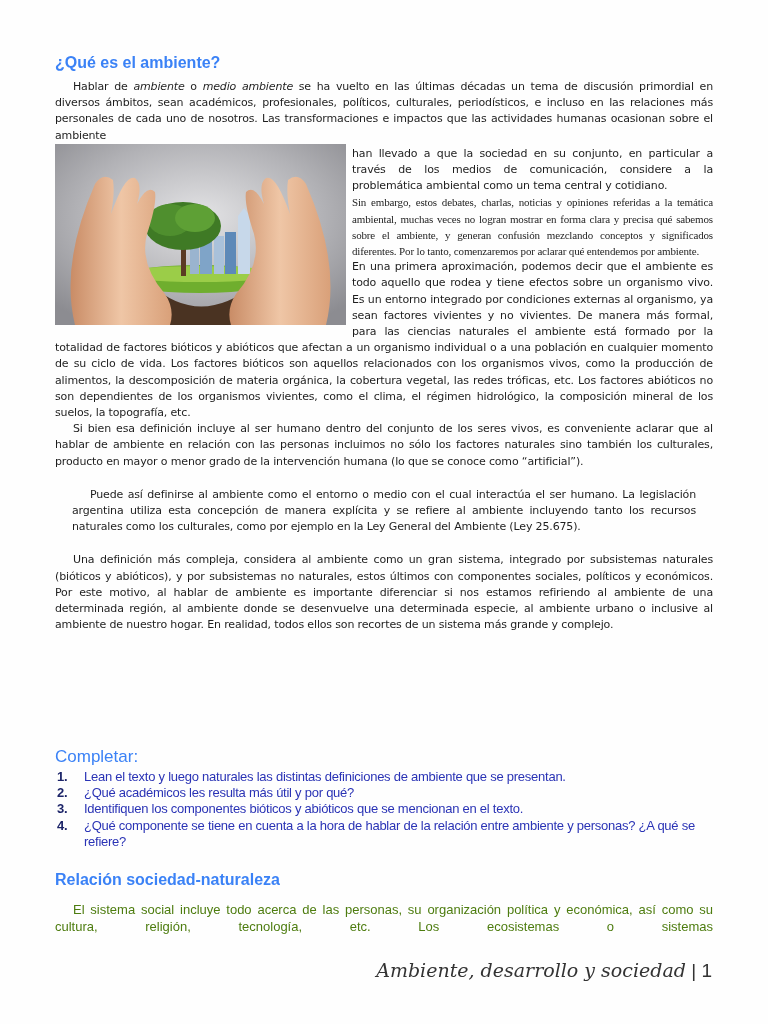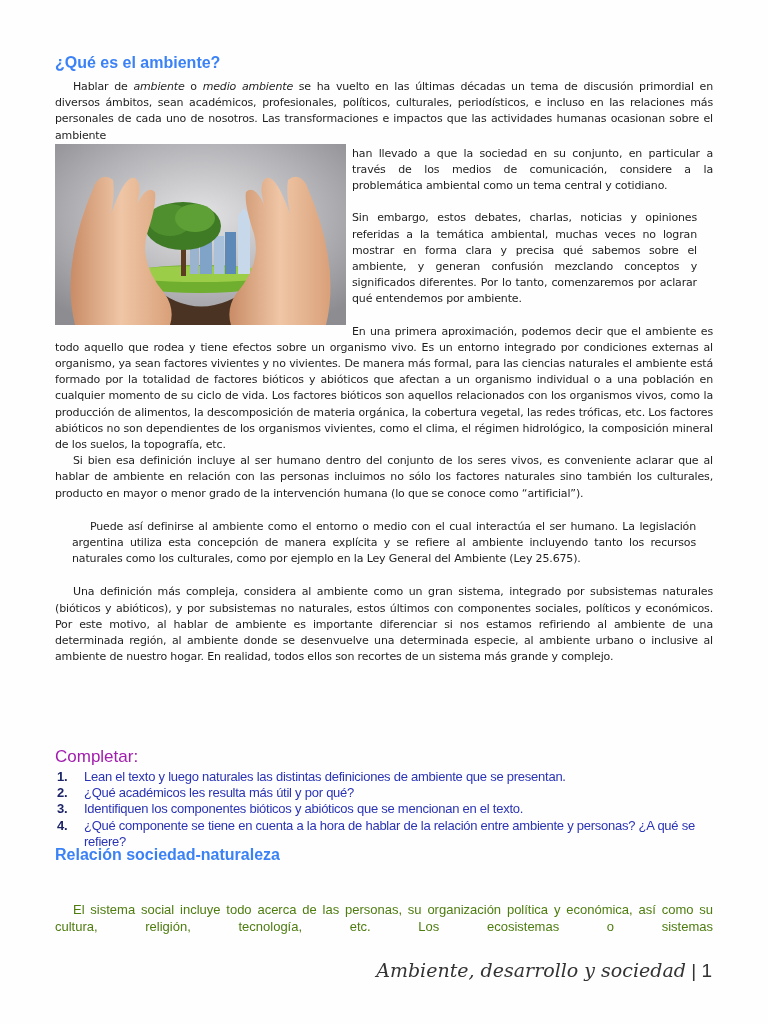--- a/index.html
+++ b/index.html
@@ -6,25 +6,25 @@
   body { width: 768px; height: 1024px; position: relative; overflow: hidden; font-family: "DejaVu Sans", sans-serif; color: #1e1e1e; }
   .page { position: absolute; left: 55px; top: 0; width: 658px; }
   .h-orange { font-family: "Liberation Sans", sans-serif; color: #3b82f6; font-size: 16px; margin: 0; position: absolute; left: 0; }
   .body-text { font-family: "DejaVu Sans", sans-serif; font-size: 11px; line-height: 16.2px; text-align: justify; margin: 0; letter-spacing: -0.15px; }
   .indent { text-indent: 18px; }
   .intro { position: absolute; left: 0; top: 79px; width: 658px; }
   .fig-wrap { float: left; width: 291px; height: 182px; margin: 0 6px 0 0; }
   .figure { width: 291px; height: 181px; position: relative; overflow: hidden; background: radial-gradient(ellipse at 50% 45%, #d8d8da 0%, #a9a9ad 55%, #8f8f94 100%); }
   .figure svg { display: block; }
   .completar { position: absolute; left: 0; top: 747px; width: 658px; font-family: "Liberation Sans", sans-serif; }
-  .completar h3 { color: #a21caf; font-size: 17px; font-weight: normal; margin: 0 0 2px 0; font-family: "Liberation Sans", sans-serif; }
+  .completar h3 { color: #3b82f6; font-size: 17px; font-weight: normal; margin: 0 0 2px 0; font-family: "Liberation Sans", sans-serif; }
   .completar ol { list-style: none; padding: 0; margin: 0; }
   .completar li { display: flex; font-size: 13px; line-height: 16.2px; color: #2a33b5; letter-spacing: -0.25px; }
   .completar .num { color: #1c2468; font-weight: bold; width: 27px; flex: none; padding-left: 2px; }
-  .rel { position: absolute; left: 0; top: 846px; }
+  .rel { position: absolute; left: 0; top: 871px; }
   .rel-text { position: absolute; left: 0; top: 902px; width: 658px; font-family: "Liberation Sans", sans-serif; font-size: 13px; line-height: 16.5px; text-align: justify; color: #4d7c0f; margin: 0; text-align-last: justify; }
   .footer { position: absolute; right: 56px; top: 959px; font-family: "DejaVu Serif", serif; font-style: italic; font-size: 19px; color: #333; }
   .footer .pipe { font-style: normal; font-family: "Liberation Sans", sans-serif; }
 </style>
 </head>
 <body>
 
 <div class="page">
 
   <h2 class="h-orange" style="top:54px;">¿Qué es el ambiente?</h2>
@@ -64,21 +64,21 @@
           <ellipse cx="115" cy="76" rx="22" ry="16" fill="#4f8f2e"></ellipse>
           <ellipse cx="140" cy="74" rx="20" ry="14" fill="#5ea035"></ellipse>
 
           <path d="M20 181 Q5 120 40 40 Q48 28 58 36 Q60 50 56 70 Q70 30 80 34 Q88 40 82 60 Q92 40 100 48 Q102 60 92 90 Q84 120 110 150 Q120 165 115 181 Z" fill="url(#skin)"></path>
 
           <path d="M271 181 Q286 120 251 40 Q243 28 233 36 Q231 50 235 70 Q221 30 211 34 Q203 40 209 60 Q199 40 191 48 Q189 60 199 90 Q207 120 181 150 Q171 165 176 181 Z" fill="url(#skin)"></path>
         </svg>
       </div>
     </div>
       <p class="body-text" style="margin: 2px 0px 0px; padding-left: 40px;">han llevado a que la sociedad en su conjunto, en particular a través de los medios de comunicación, considere a la problemática ambiental como un tema central y cotidiano.</p>
-    <p class="body-text" style="margin:16px;">Sin embargo, estos debates, charlas, noticias y opiniones referidas a la temática ambiental, muchas veces no logran mostrar en forma clara y precisa qué sabemos sobre el ambiente, y generan confusión mezclando conceptos y significados diferentes. Por lo tanto, comenzaremos por aclarar qué entendemos por ambiente.</p>
+    <p class="body-text" style="margin:0;font-family:Liberation Serif, serif;">Sin embargo, estos debates, charlas, noticias y opiniones referidas a la temática ambiental, muchas veces no logran mostrar en forma clara y precisa qué sabemos sobre el ambiente, y generan confusión mezclando conceptos y significados diferentes. Por lo tanto, comenzaremos por aclarar qué entendemos por ambiente.</p>
     <p class="body-text" style="margin:0;">En una primera aproximación, podemos decir que el ambiente es todo aquello que rodea y tiene efectos sobre un organismo vivo. Es un entorno integrado por condiciones externas al organismo, ya sean factores vivientes y no vivientes. De manera más formal, para las ciencias naturales el ambiente está formado por la totalidad de factores bióticos y abióticos que afectan a un organismo individual o a una población en cualquier momento de su ciclo de vida. Los factores bióticos son aquellos relacionados con los organismos vivos, como la producción de alimentos, la descomposición de materia orgánica, la cobertura vegetal, las redes tróficas, etc. Los factores abióticos no son dependientes de los organismos vivientes, como el clima, el régimen hidrológico, la composición mineral de los suelos, la topografía, etc.</p>
     <p class="body-text indent" style="margin:0;">Si bien esa definición incluye al ser humano dentro del conjunto de los seres vivos, es conveniente aclarar que al hablar de ambiente en relación con las personas incluimos no sólo los factores naturales sino también los culturales, producto en mayor o menor grado de la intervención humana (lo que se conoce como “artificial”).</p>
     <p class="body-text indent" style="margin:17px;">Puede así definirse al ambiente como el entorno o medio con el cual interactúa el ser humano. La legislación argentina utiliza esta concepción de manera explícita y se refiere al ambiente incluyendo tanto los recursos naturales como los culturales, como por ejemplo en la Ley General del Ambiente (Ley 25.675).</p>
     <p class="body-text indent" style="margin:0;">Una definición más compleja, considera al ambiente como un gran sistema, integrado por subsistemas naturales (bióticos y abióticos), y por subsistemas no naturales, estos últimos con componentes sociales, políticos y económicos. Por este motivo, al hablar de ambiente es importante diferenciar si nos estamos refiriendo al ambiente de una determinada región, al ambiente donde se desenvuelve una determinada especie, al ambiente urbano o inclusive al ambiente de nuestro hogar. En realidad, todos ellos son recortes de un sistema más grande y complejo.</p>
   </div>
 
   <div class="completar">
     <h3>Completar:</h3>
     <ol>
       <li>

